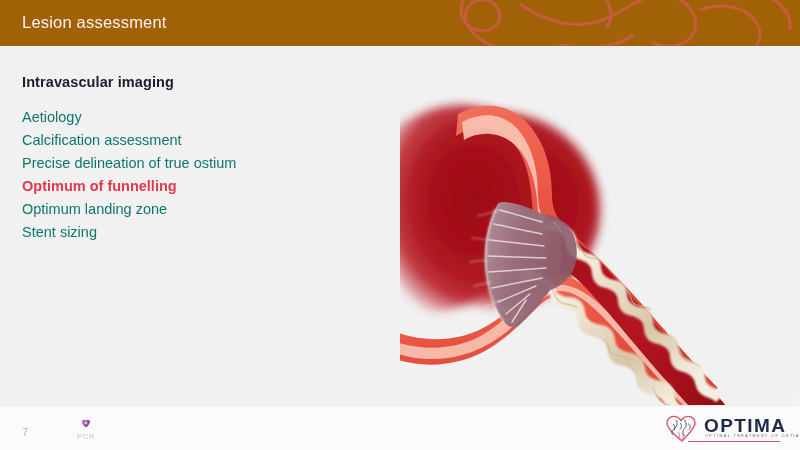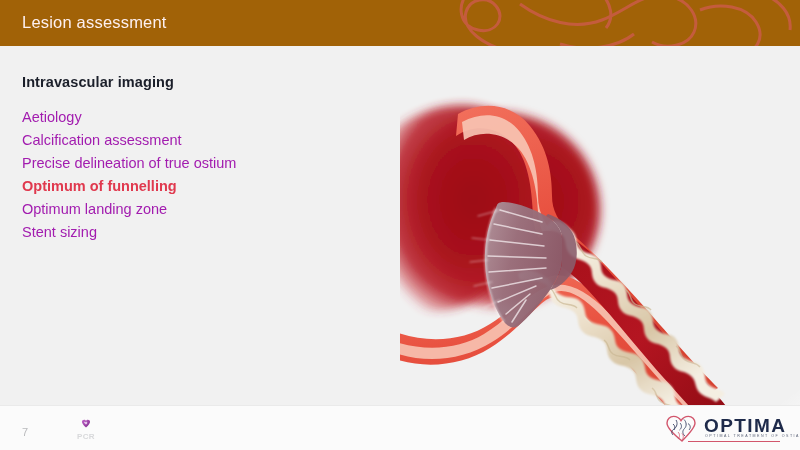--- a/index.html
+++ b/index.html
@@ -78,21 +78,21 @@
   .topic-list {
     position: absolute;
     left: 22px;
     top: 60px;
     width: 380px;
     list-style: none;
   }
   .topic-item {
     font-size: 14.5px;
     line-height: 23px;
-    color: #a21caf;
+    color: #0f766e;
     font-weight: 400;
     white-space: nowrap;
   }
   .topic-item.is-active {
     color: #e0394e;
     font-weight: bold;
   }
 
   
   .illustration {

